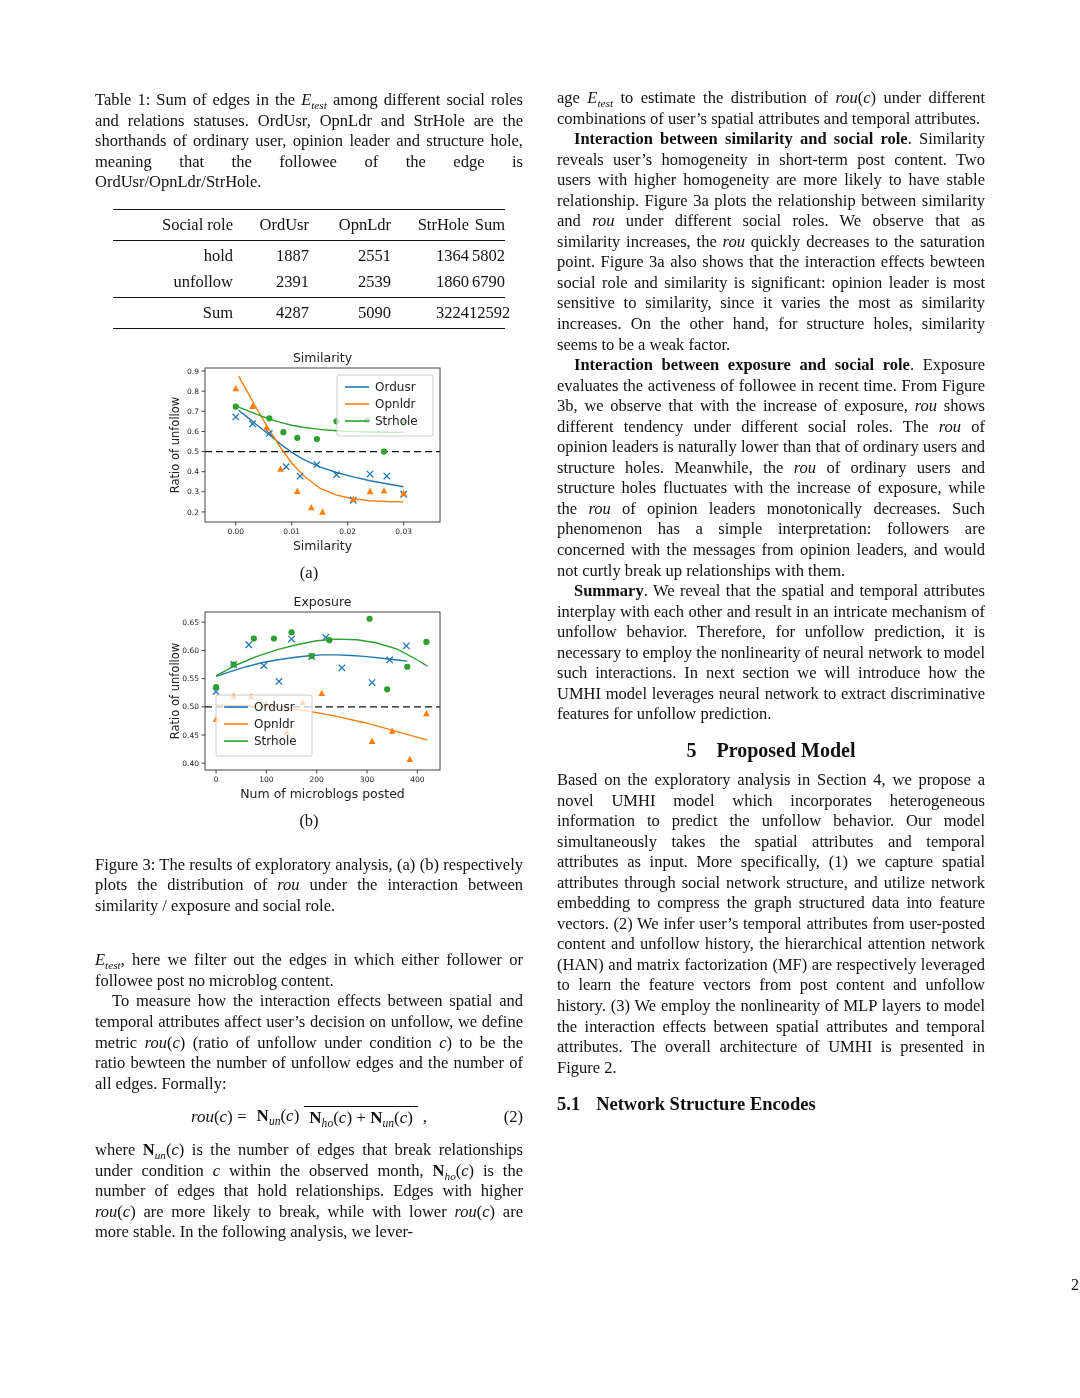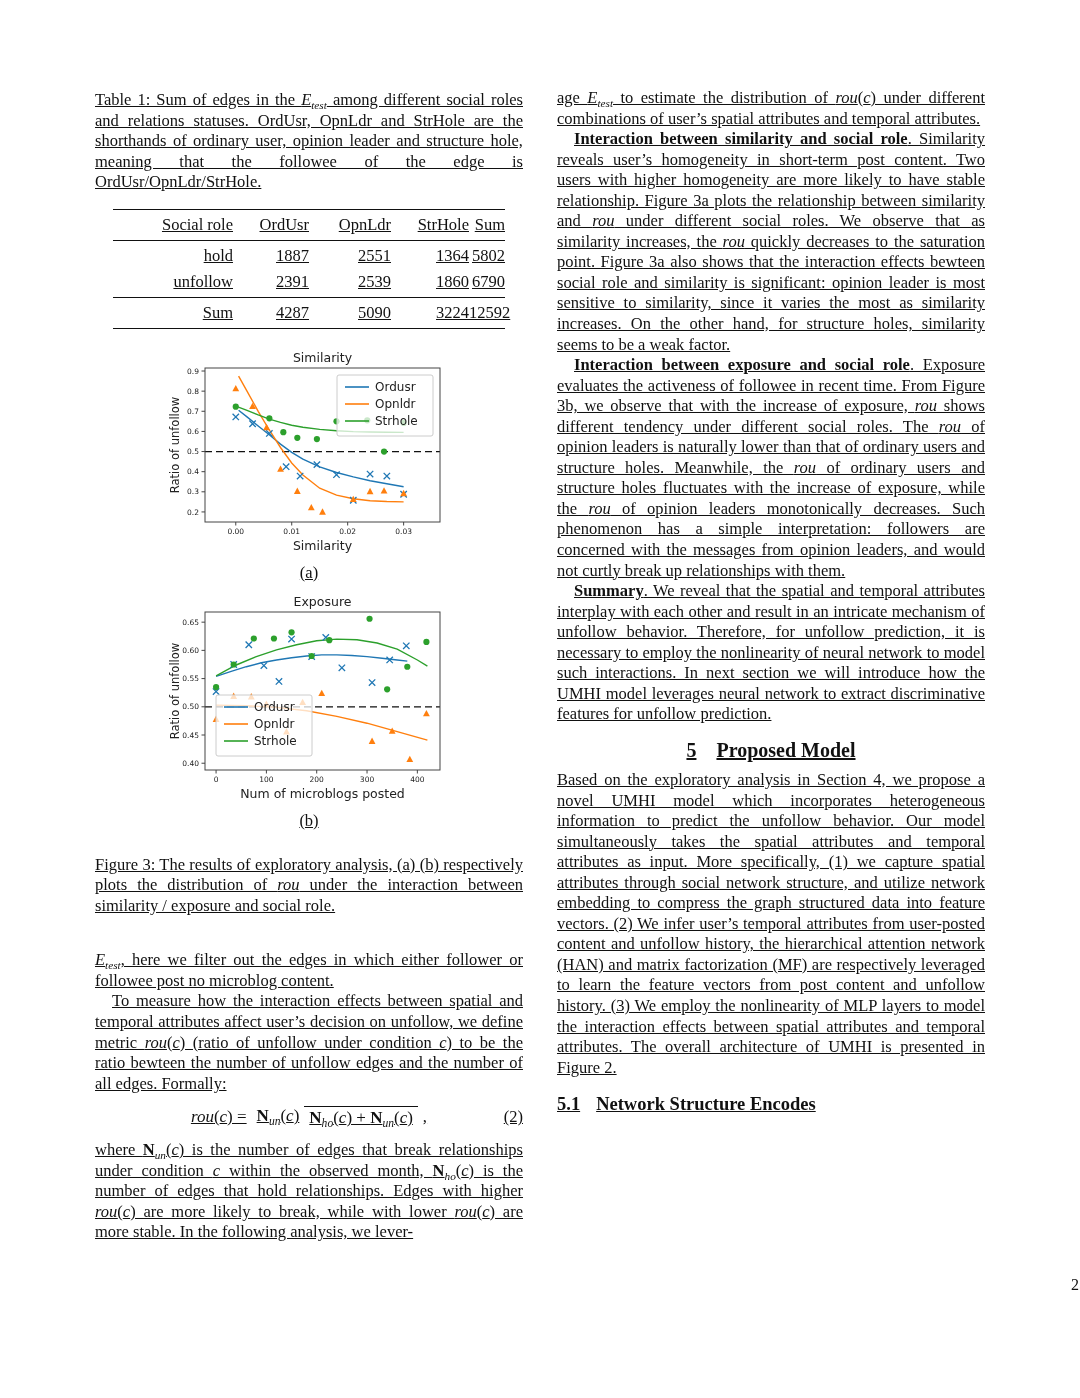--- a/index.html
+++ b/index.html
@@ -1,18 +1,18 @@
 <!DOCTYPE html>
 <html><head>
 <meta charset="utf-8">
 <style>
   html,body{margin:0;padding:0;}
   body{width:1080px;height:1398px;background:#ffffff;position:relative;
        font-family:"Liberation Serif",serif;color:#111;overflow:hidden;}
-  .col{position:absolute;top:90px;width:428px;text-decoration:underline;}
+  .col{position:absolute;top:90px;width:428px;}
   #colL{left:95px;}
   #colR{left:557px;top:88px;}
   p{margin:0;font-size:16.5px;line-height:20.55px;text-align:justify;}
   .indent{text-indent:17px;}
   .f-i{font-style:italic;}
   .f-b{font-weight:700;}
   sub{font-size:68%;line-height:0;}
   sub.it{font-style:italic;}
   
   .tbl{width:392px;margin:16px auto 0;font-size:16.5px;}

